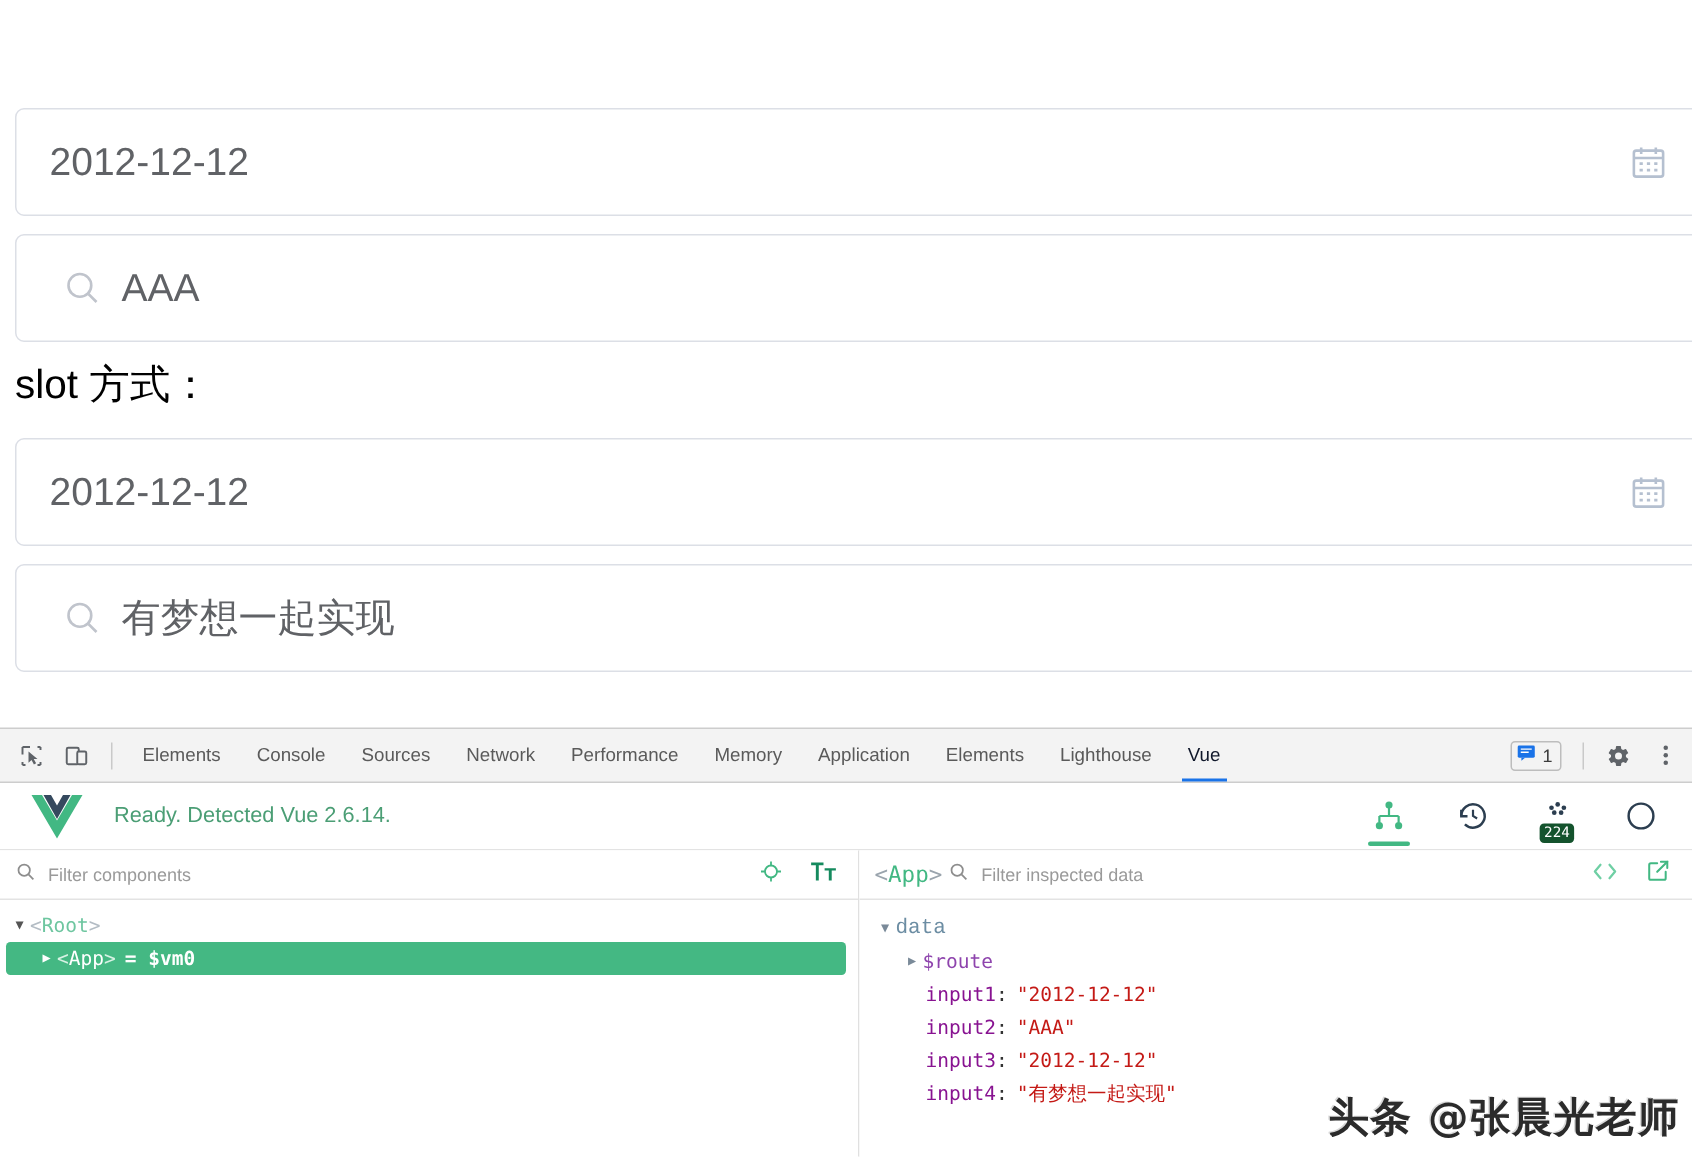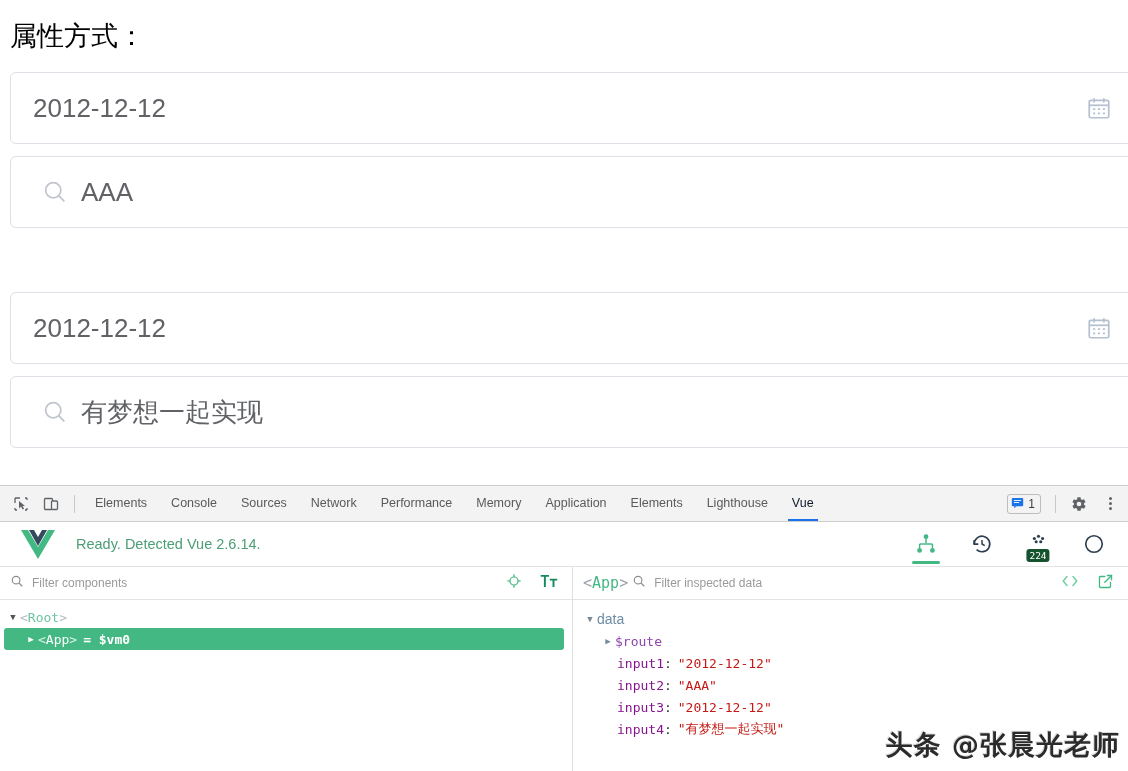--- a/index.html
+++ b/index.html
@@ -306,21 +306,21 @@
   }
   .ins-row.lvl0 { padding-left: 10px; }
   .ins-row.lvl1 { padding-left: 28px; }
   .ins-row.lvl2 { padding-left: 44px; }
   .ins-caret {
     width: 14px; flex: none;
     font-size: 9px;
     color: #7a8a99;
     text-align: center;
   }
-  .group-name { color: #6c8da3; font-size: 14px; font-family: Liberation Sans, sans-serif; }
+  .group-name { color: #6c8da3; font-size: 14px; font-family: Liberation Mono, monospace; }
   .route-name { color: #8e44ad; }
   .key { color: #881391; }
   .colon { color: #333; }
   .strval { color: #c41a16; margin-left: 6px; }
 
   
   #watermark {
     position: absolute;
     right: 8px;
     bottom: 8px;
@@ -333,21 +333,20 @@
     font-family: "DejaVu Sans", sans-serif;
     pointer-events: none;
     margin-top: 40px;
   }
 </style>
 </head>
 <body>
 
 <div id="app-area">
 
-  <div class="section-label" id="label-attr">属性方式：</div>
 
   <div class="el-input" id="input1">
     <div class="value">2012-12-12</div>
     <div class="cal-wrap">
       <svg width="26" height="26" viewBox="0 0 24 24" fill="none" stroke="#b5c0d0" stroke-width="1.6">
         <rect x="3" y="5" width="18" height="16" rx="1.5"></rect>
         <line x1="3" y1="9.5" x2="21" y2="9.5"></line>
         <line x1="7.5" y1="3" x2="7.5" y2="7"></line>
         <line x1="16.5" y1="3" x2="16.5" y2="7"></line>
         <line x1="6.5" y1="13" x2="8.5" y2="13"></line>
@@ -363,20 +362,21 @@
   <div class="el-input with-prefix" id="input2">
     <div class="search-wrap">
       <svg width="28" height="28" viewBox="0 0 24 24" fill="none" stroke="#c0c4cc" stroke-width="1.5">
         <circle cx="10.5" cy="10.5" r="6.5"></circle>
         <line x1="15.4" y1="15.4" x2="20" y2="20"></line>
       </svg>
     </div>
     <div class="value">AAA</div>
   </div>
 
+  <div class="section-label" id="label-slot">slot 方式：</div>
 
   <div class="el-input" id="input3">
     <div class="value">2012-12-12</div>
     <div class="cal-wrap">
       <svg width="26" height="26" viewBox="0 0 24 24" fill="none" stroke="#b5c0d0" stroke-width="1.6">
         <rect x="3" y="5" width="18" height="16" rx="1.5"></rect>
         <line x1="3" y1="9.5" x2="21" y2="9.5"></line>
         <line x1="7.5" y1="3" x2="7.5" y2="7"></line>
         <line x1="16.5" y1="3" x2="16.5" y2="7"></line>
         <line x1="6.5" y1="13" x2="8.5" y2="13"></line>

